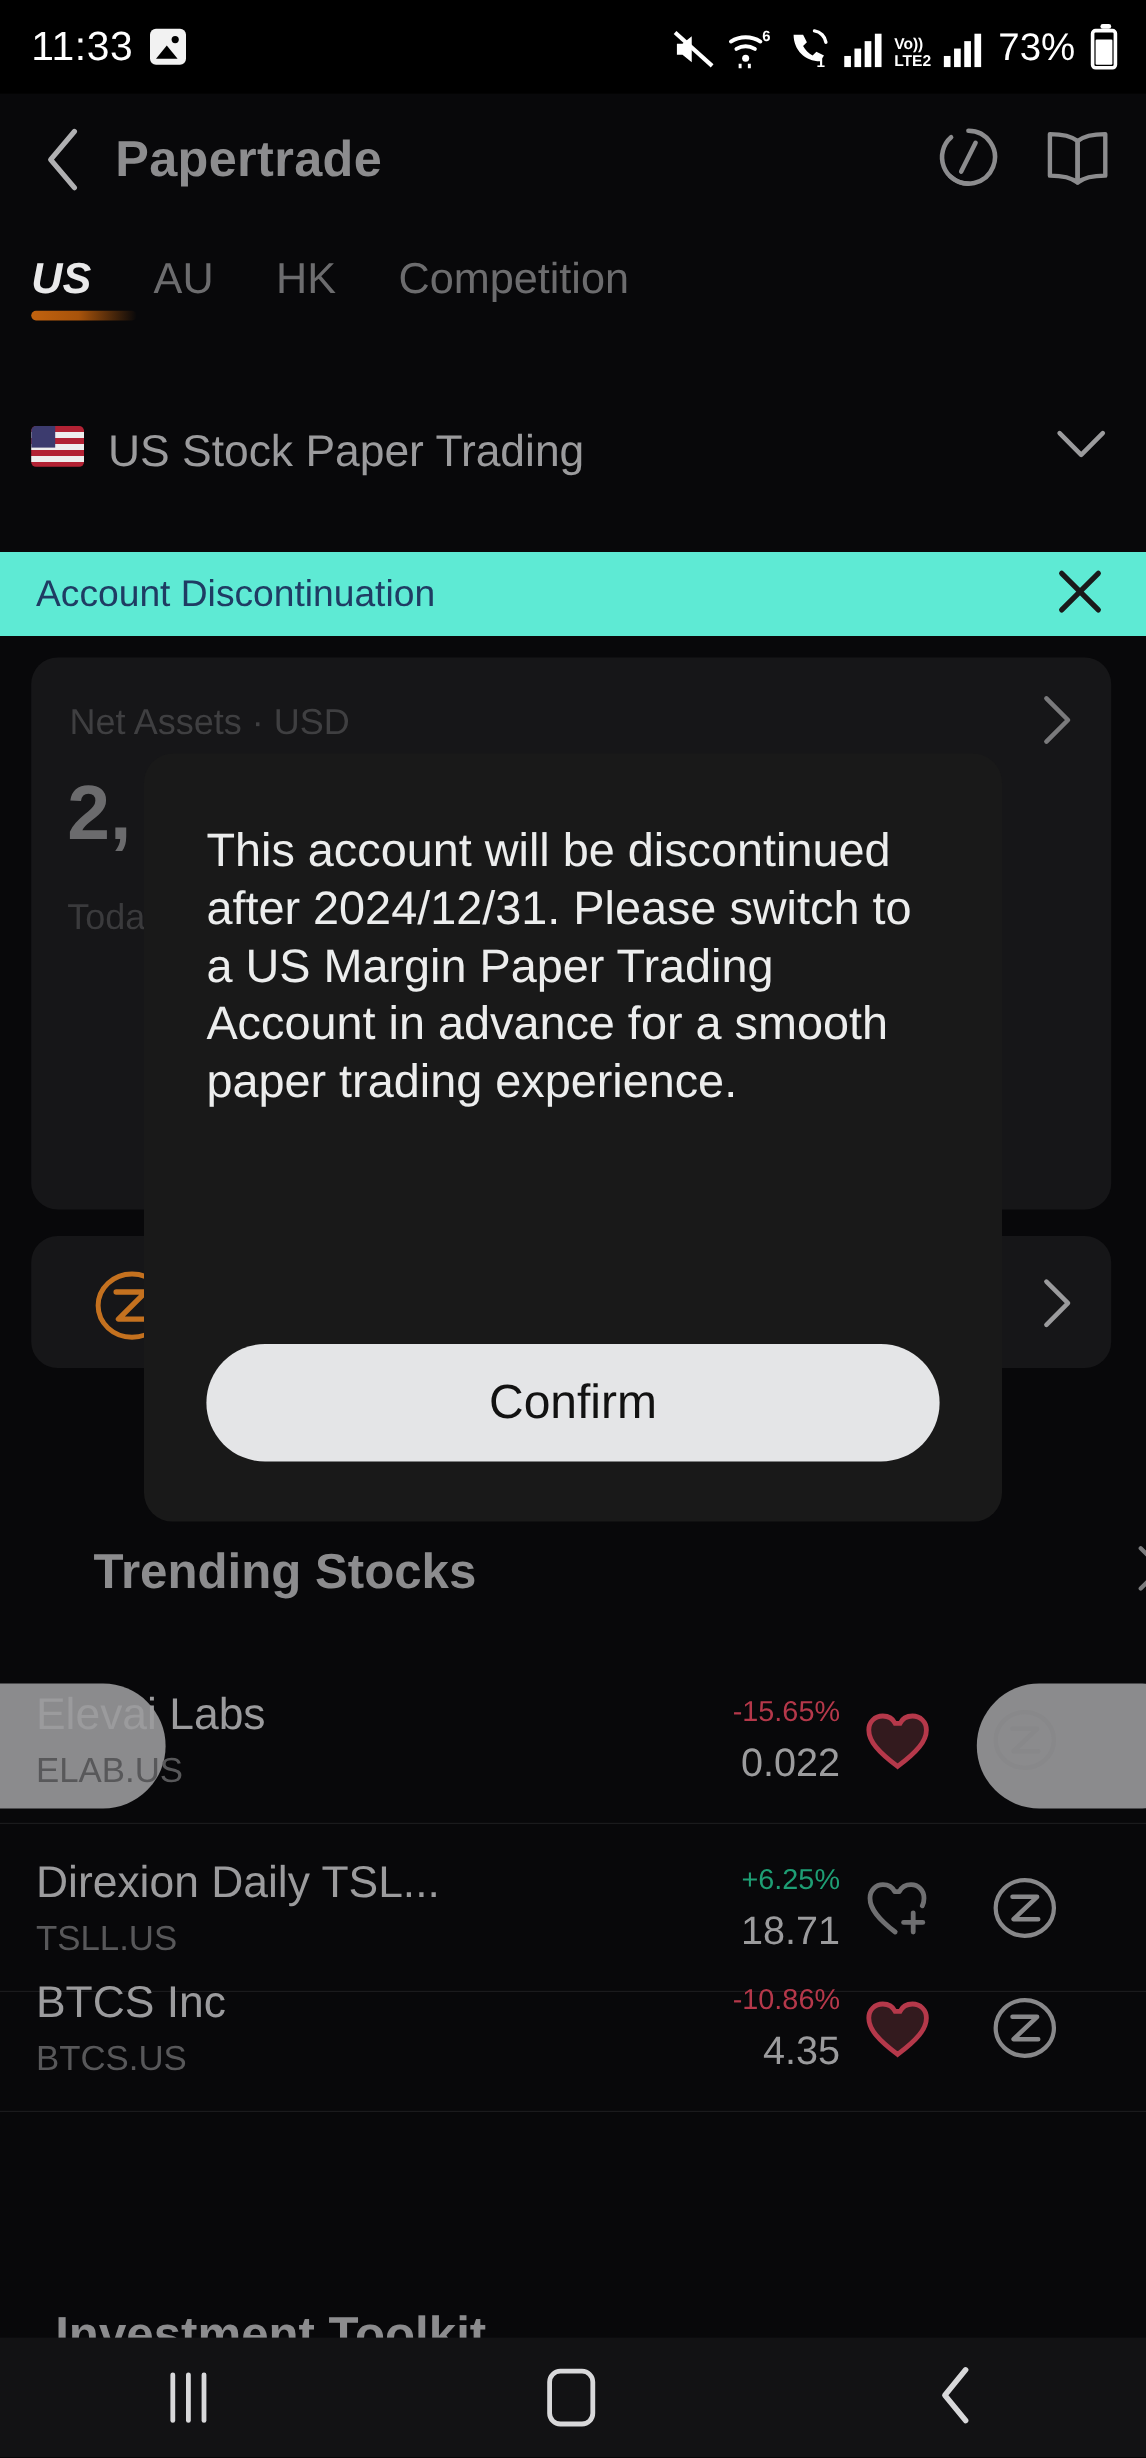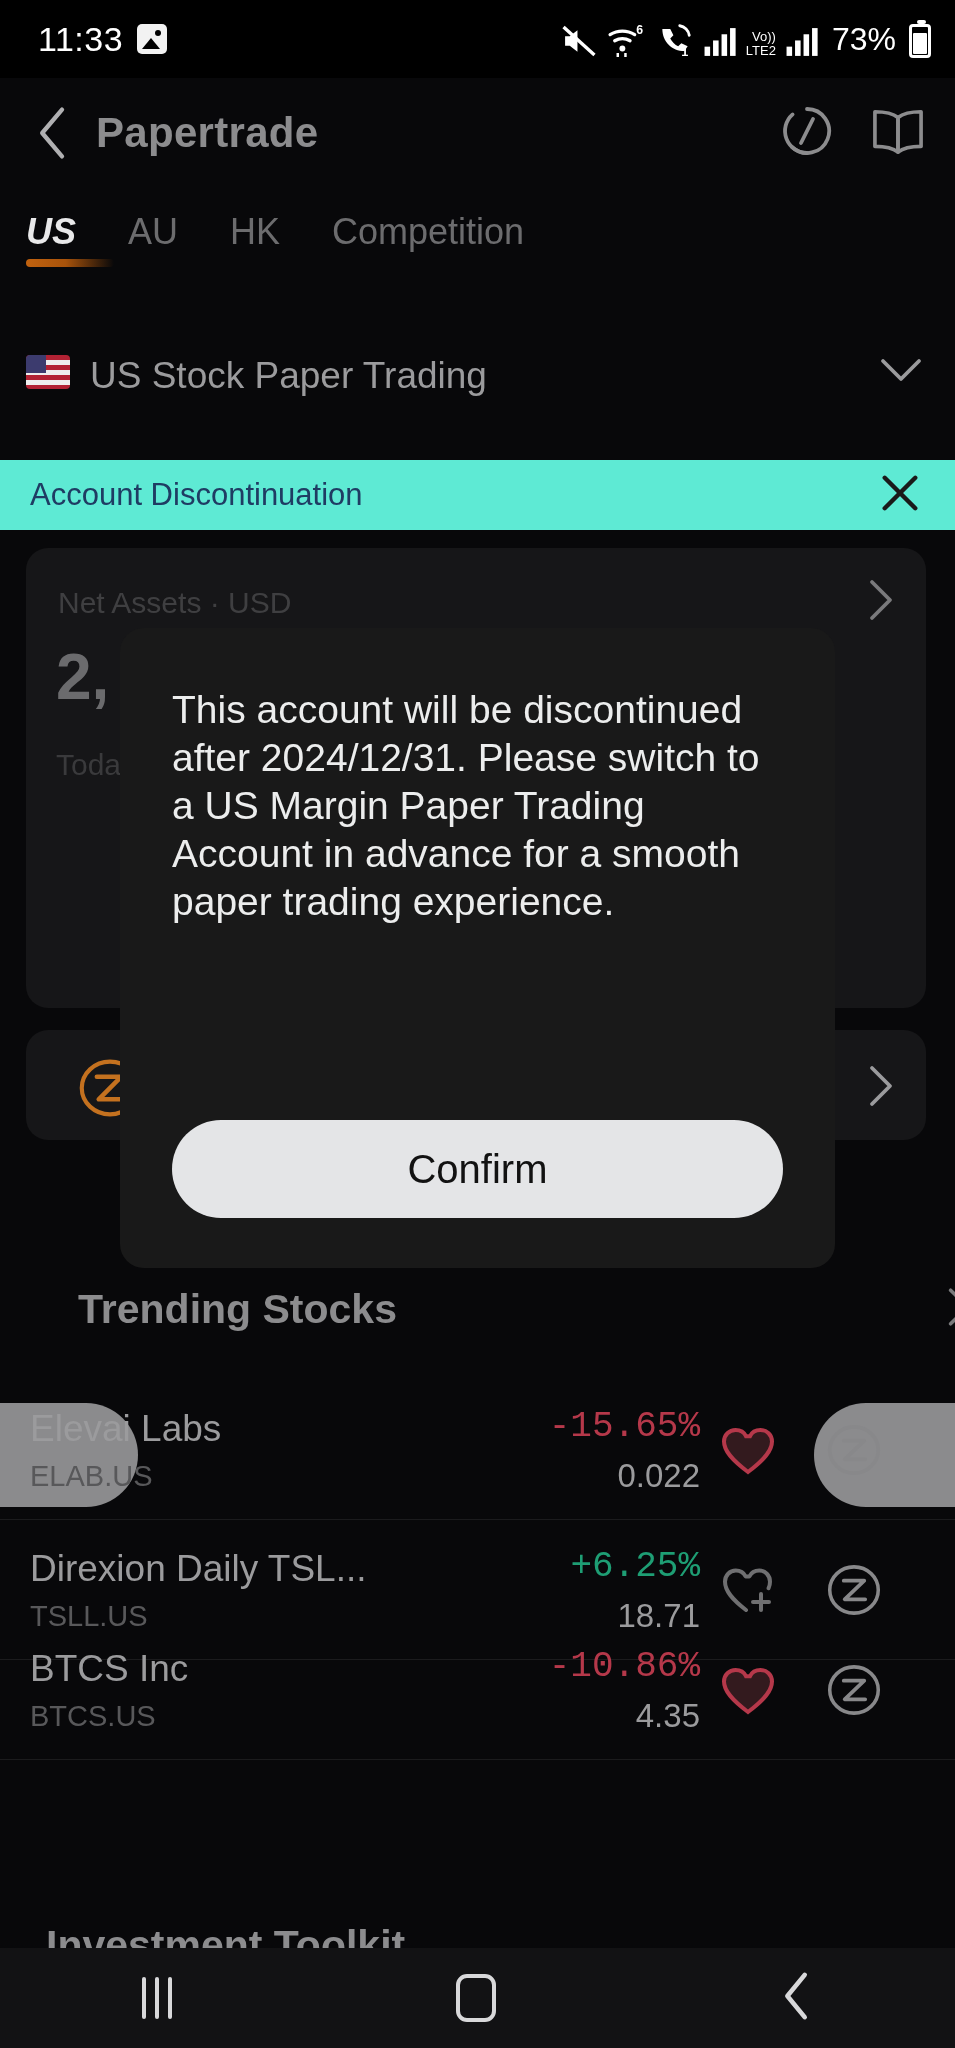--- a/index.html
+++ b/index.html
@@ -10,21 +10,21 @@
     overflow:hidden;
   }
   .screen { position:relative; width:955px; height:2048px; background:#08080a; }
 
   
   .statusbar{
     position:absolute; top:0; left:0; width:955px; height:78px;
     background:#000; display:flex; align-items:center;
     padding:0 24px 0 26px; color:#fff;
   }
-  .sb-time{ font-size:34px; letter-spacing:.5px; font-weight:400;margin-left:12px; }
+  .sb-time{ font-size:34px; letter-spacing:.5px; font-weight:400; }
   .sb-img-icon{
     margin-left:14px; width:30px; height:30px; background:#f2f2f2;
     border-radius:5px; position:relative;
   }
   .sb-img-icon:after{
     content:""; position:absolute; left:5px; bottom:5px; width:0; height:0;
     border-left:9px solid transparent; border-right:9px solid transparent;
     border-bottom:11px solid #000;
   }
   .sb-img-icon:before{
@@ -37,21 +37,21 @@
   .sb-batt{
     width:22px;height:34px;border:3px solid #fff;border-radius:4px;
     position:relative; margin-left:4px;
   }
   .sb-batt:before{
     content:"";position:absolute;top:-7px;left:5px;width:9px;height:4px;background:#fff;border-radius:2px;
   }
   .sb-batt:after{
     content:"";position:absolute;left:1px;right:1px;bottom:1px;height:72%;background:#fff;border-radius:1px;
   }
-  .lte-lbl{ font-size:13px; line-height:1.05; text-align:right; font-weight:400;}
+  .lte-lbl{ font-size:13px; line-height:1.05; text-align:left; font-weight:700;}
 
   
   .appbar{
     position:absolute; top:78px; left:0; width:955px; height:110px;
     display:flex; align-items:center; padding:0 30px;
   }
   .back-chev{ width:46px;height:46px; display:flex;align-items:center;justify-content:center;}
   .app-title{
     margin-left:20px; font-size:42px; font-weight:700; color:#8c8c8e; letter-spacing:.3px;
   }
@@ -141,21 +141,21 @@
   .sec-chev{ margin-left:auto; }
 
   .stock-row{
     position:absolute; left:0; width:955px; height:140px; padding:0 30px 0 30px;
     display:flex; align-items:center; border-bottom:1px solid #1b1b1d;
   }
   .st-left{ width:430px; }
   .st-name{ font-size:37px; color:#9b9b9d; line-height:1.25; }
   .st-code{ font-size:29px; color:#58585a; margin-top:8px; }
   .st-mid{ width:240px; text-align:right; }
-  .st-pct{ font-size:36px; line-height:1.25;font-family:Liberation Mono, monospace; }
+  .st-pct{ font-size:24px; line-height:1.25; }
   .st-price{ font-size:33px; color:#9b9b9d; margin-top:8px; }
   .st-heart{ width:96px; display:flex; justify-content:center; }
   .st-z{ width:96px; display:flex; justify-content:center; margin-left:10px;}
   .up{ color:#1e9e74; }
   .down{ color:#b5384a; }
 
   .toolkit{
     position:absolute; left:0; top:1905px; width:955px; height:80px;
     display:flex; align-items:center; padding:0 46px;
   }

